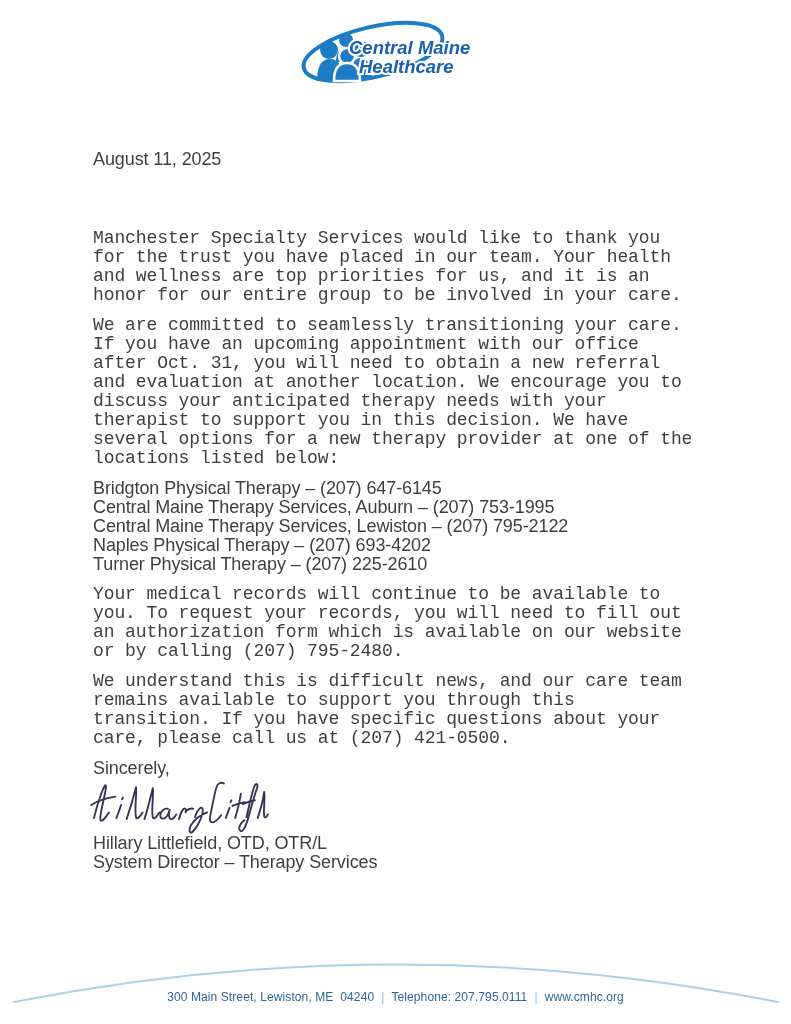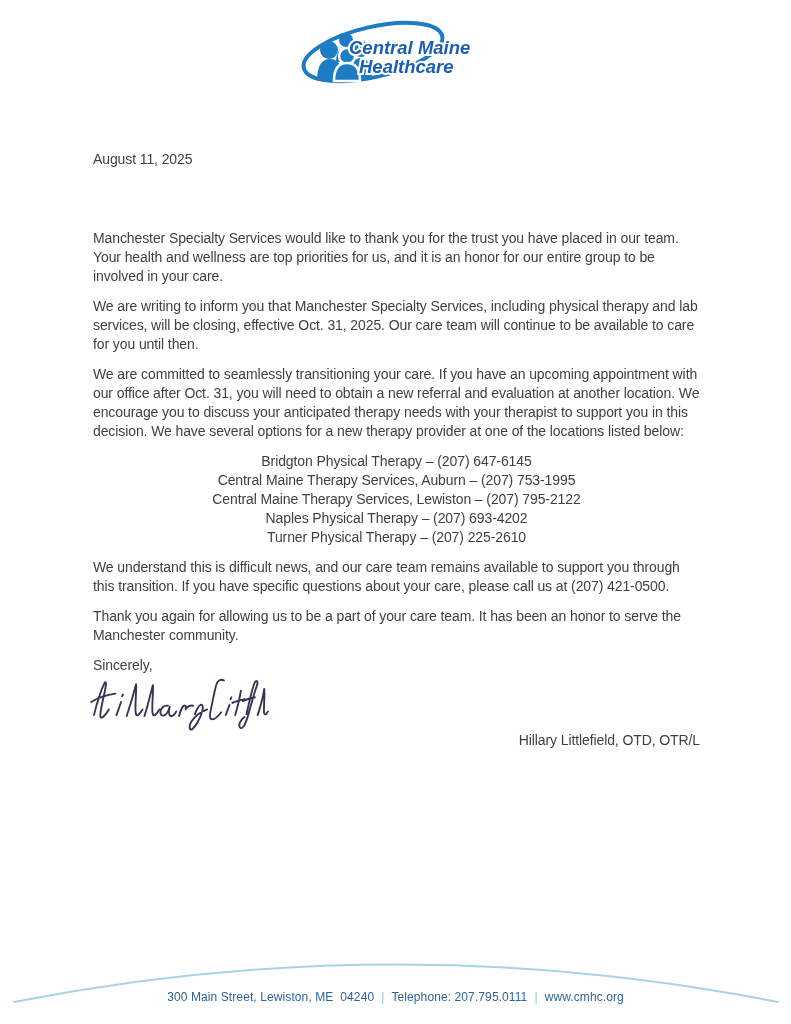--- a/index.html
+++ b/index.html
@@ -20,35 +20,35 @@
     display: flex;
     justify-content: center;
     padding-top: 13px;
   }
   .logo-svg { display: block; }
 
   
   .letter {
     margin: 58px 91px 0 93px;
     color: #3f3f3f;
-    font-size: 14px;
+    font-size: 18px;
     line-height: 19px;
     letter-spacing: -0.1px;
   }
   .date { margin: 0 0 60px 0; }
   .salutation { margin: 0 0 20px 0; }
-  .para { margin: 0 0 11px 0; }
-  .locations { margin: 0 0 11px 0; text-align: center; }
+  .para { margin: 0 0 11px 0; font-family: Liberation Mono, monospace; }
+  .locations { margin: 0 0 11px 0; }
   .location-line { line-height: 19px; }
   .closing { margin-top: 11px; }
   .signature {
     display: block;
     margin: -2px 0 0 -6px;
   }
-  .signer-name, .signer-title { line-height: 19px; text-align: right; }
+  .signer-name, .signer-title { line-height: 19px; }
 
   
   .footer-arc {
     position: absolute;
     left: 0;
     top: 944px;
     width: 791px;
     height: 60px;
     pointer-events: none;
   }
@@ -95,33 +95,32 @@
         <text x="66" y="55">Healthcare</text>
       </g>
     </svg>
   </header>
 
   <main class="letter">
     <div class="date">August 11, 2025</div>
 
 
     <p class="para">Manchester Specialty Services would like to thank you for the trust you have placed in our team. Your health and wellness are top priorities for us, and it is an honor for our entire group to be involved in your care.</p>
-    <p class="para">We are writing to inform you that Manchester Specialty Services, including physical therapy and lab services, will be closing, effective Oct. 31, 2025. Our care team will continue to be available to care for you until then.</p>
     <p class="para">We are committed to seamlessly transitioning your care. If you have an upcoming appointment with our office after Oct. 31, you will need to obtain a new referral and evaluation at another location. We encourage you to discuss your anticipated therapy needs with your therapist to support you in this decision. We have several options for a new therapy provider at one of the locations listed below:</p>
 
     <div class="locations">
       <div class="location-line">Bridgton Physical Therapy – (207) 647-6145</div>
       <div class="location-line">Central Maine Therapy Services, Auburn – (207) 753-1995</div>
       <div class="location-line">Central Maine Therapy Services, Lewiston – (207) 795-2122</div>
       <div class="location-line">Naples Physical Therapy – (207) 693-4202</div>
       <div class="location-line">Turner Physical Therapy – (207) 225-2610</div>
     </div>
 
+    <p class="para">Your medical records will continue to be available to you. To request your records, you will need to fill out an authorization form which is available on our website or by calling (207) 795-2480.</p>
     <p class="para">We understand this is difficult news, and our care team remains available to support you through this transition. If you have specific questions about your care, please call us at (207) 421-0500.</p>
-    <p class="para">Thank you again for allowing us to be a part of your care team. It has been an honor to serve the Manchester community.</p>
 
     <div class="closing">Sincerely,</div>
 
     <svg class="signature" role="img" width="186" height="58" viewBox="0 0 198 62" xmlns="http://www.w3.org/2000/svg" aria-label="Hillary Littlefield">
       <g fill="none" stroke="#3a3154" stroke-width="2" stroke-linecap="round" stroke-linejoin="round">
         <path d="M7 45 C11 28 17 12 19 10 C21 9 19 18 17 27 C15 36 13 44 14 47 C15 50 20 44 23 39"></path>
         <path d="M4 31 C12 26 22 23 30 22"></path>
         <path d="M31 45 C33 40 35 34 36 31 M37 25 L38 23"></path>
         <path d="M42 46 C46 34 50 20 52 12 C53 18 50 38 52 44 C53 48 57 42 59 39"></path>
         <path d="M61 46 C65 34 68 20 70 13 C71 19 68 39 70 44 C71 48 75 42 77 39"></path>
@@ -130,20 +129,21 @@
         <path d="M115 44 C116 40 119 35 121 34 C123 33 124 36 123 40 C121 48 116 57 112 60 C109 62 108 57 111 52 C115 46 123 41 128 39"></path>
         <path d="M146 8 C143 6 139 8 138 12 C136 18 134 30 132 39 C131 44 130 48 132 49 C135 51 140 46 143 42"></path>
         <path d="M148 45 C149 41 151 37 152 34 M153 28 L154 26"></path>
         <path d="M158 45 C160 38 163 26 164 19 M155 32 C159 30 164 29 168 28"></path>
         <path d="M170 44 C173 32 176 16 179 10 C181 7 183 9 181 14 C178 22 174 38 171 48 C168 57 165 61 163 58 C161 55 164 50 168 47 M166 30 C170 28 175 27 179 26"></path>
         <path d="M182 45 C185 36 188 25 189 17 C190 24 188 38 189 43 C190 46 192 43 193 41"></path>
       </g>
     </svg>
 
     <div class="signer-name">Hillary Littlefield, OTD, OTR/L</div>
+    <div class="signer-title">System Director – Therapy Services</div>
   </main>
 
   <svg class="footer-arc" viewBox="0 0 791 60" xmlns="http://www.w3.org/2000/svg">
     <path d="M14 53 Q396 -22 778 53" fill="none" stroke="#a9d2e6" stroke-width="2" stroke-linecap="round"></path>
   </svg>
 
   <footer class="footer-text">
     <span class="seg">300 Main Street, Lewiston, ME  04240</span><span class="sep">|</span><span class="seg">Telephone: 207.795.0111</span><span class="sep">|</span><span class="seg">www.cmhc.org</span>
   </footer>
 

